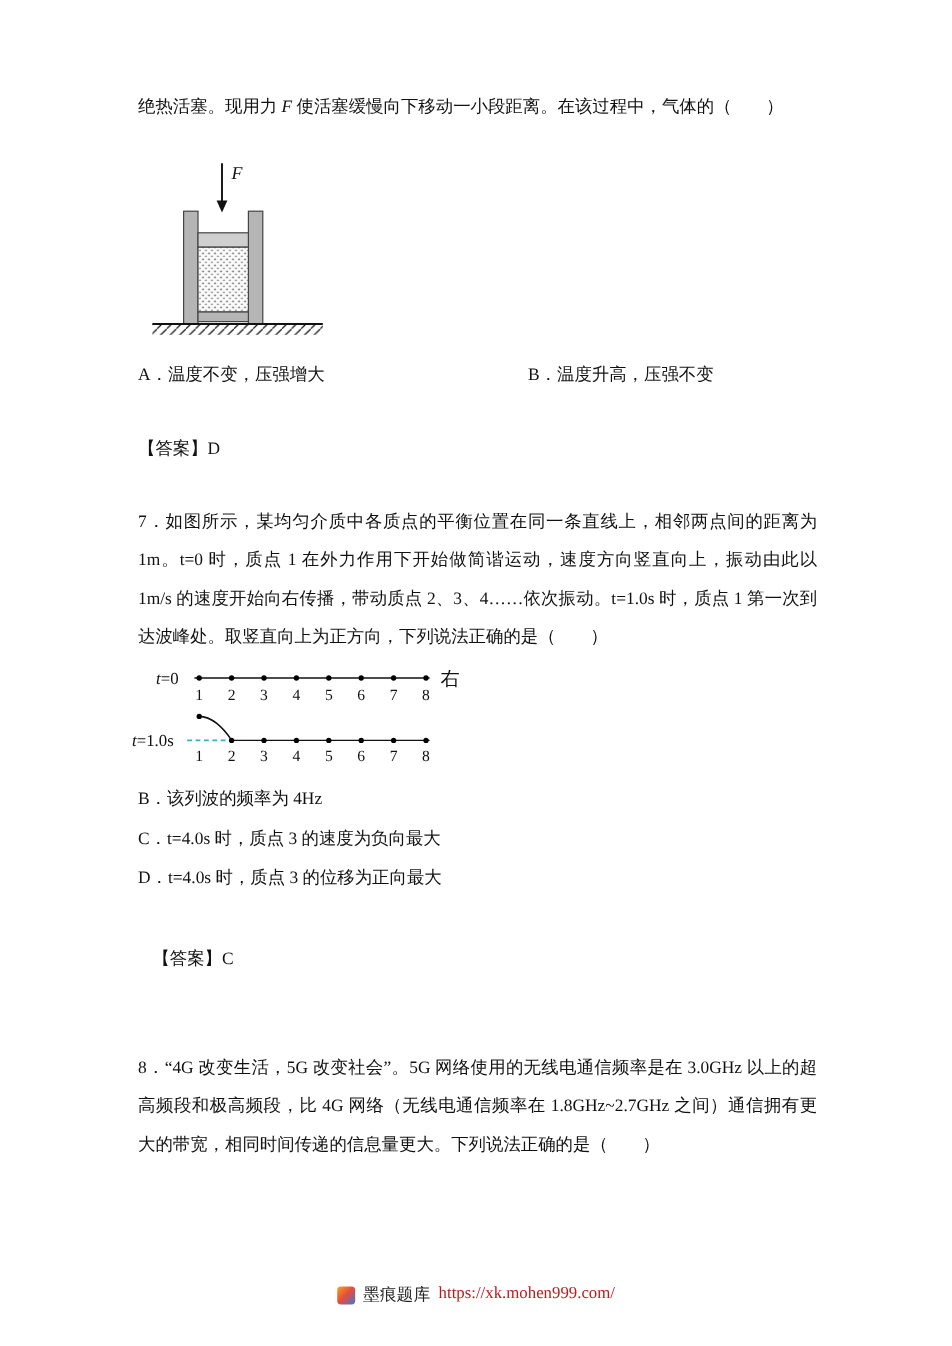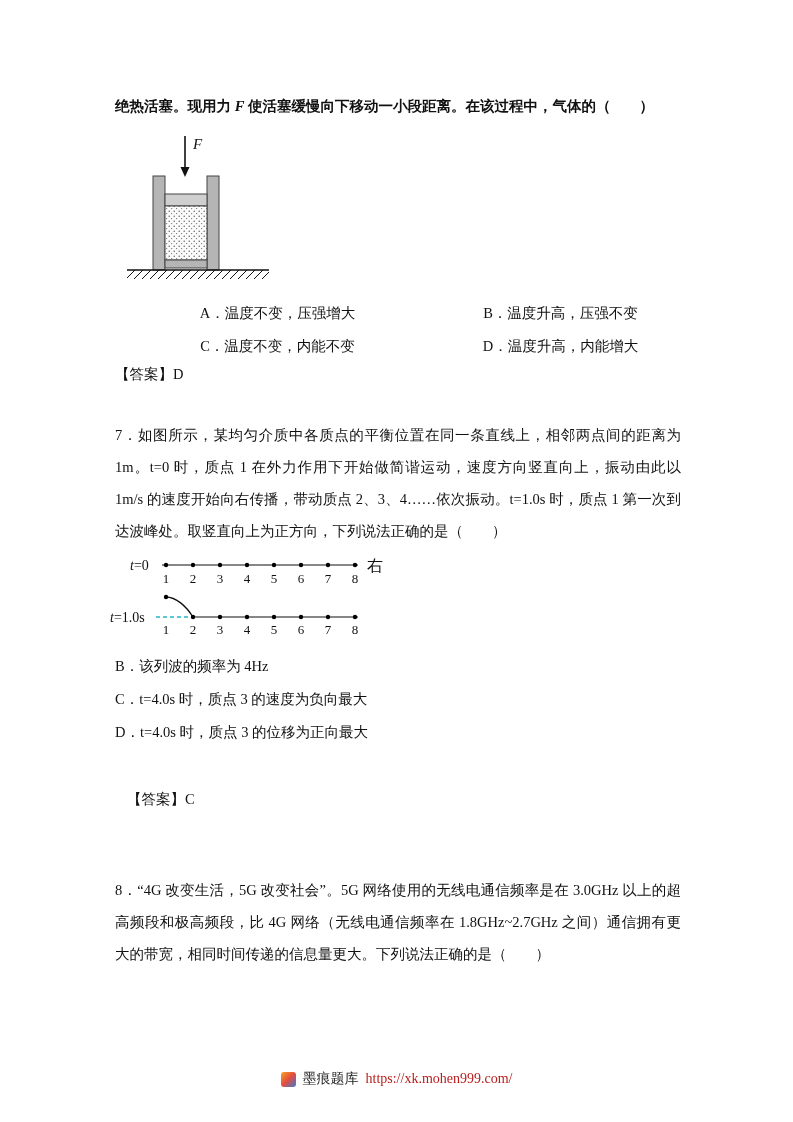--- a/index.html
+++ b/index.html
@@ -11,21 +11,21 @@
     color:#111;
     font-size:14.5px;
     overflow:hidden;
   }
   .block { position:absolute; left:115px; width:566px; }
   .stem { margin:0; line-height:22px; text-align:justify; }
   .para { margin:0; line-height:32px; text-align:justify; }
   .italic { font-style:italic; font-family:"Liberation Serif",serif; }
   .options .opt { line-height:33px; }
   .opt-row { display:flex; line-height:30px; }
-  .opt-cell { width:325px;text-align:center; }
+  .opt-cell { width:325px; }
   .opt-cell.last { flex:1; }
   .answer { margin:0; line-height:22px; }
   .figure { position:absolute; }
   svg text { font-family:"Liberation Serif","DejaVu Serif",serif; fill:#111; }
   .footer {
     position:absolute; left:0; top:1070px; width:793px;
     display:flex; align-items:center; justify-content:center; gap:7px;
     font-size:14px; color:#222;
   }
   .footer .logo {
@@ -33,21 +33,21 @@
     background:linear-gradient(135deg,#f5a623 0%,#e74c3c 48%,#3a7bd5 100%);
     display:inline-block;
   }
   .footer a { color:#b91c1c; text-decoration:none; }
 </style>
 </head>
 <body>
 
 <div class="page">
 
-  <p class="block stem" style="top:95px;font-weight:bold;">
+  <p class="block stem" style="top:78px;">
     <span>绝热活塞。现用力 </span><span class="italic">F</span><span> 使活塞缓慢向下移动一小段距离。在该过程中，气体的（　　）</span>
   </p>
 
   <div class="figure" style="left:123px; top:130px;">
     <svg width="150" height="150" viewBox="0 0 150 150">
       <defs>
         <pattern id="stipple" width="5" height="5" patternUnits="userSpaceOnUse">
           <rect width="5" height="5" fill="#fbfbfb"></rect>
           <circle cx="1.2" cy="1.2" r="0.7" fill="#555"></circle>
           <circle cx="3.6" cy="3.6" r="0.7" fill="#777"></circle>
@@ -72,24 +72,20 @@
 
       <line x1="4" y1="140" x2="146" y2="140" stroke="#111" stroke-width="1.5"></line>
       <rect x="4" y="140" width="142" height="9" fill="url(#groundhatch)"></rect>
     </svg>
   </div>
 
   <div class="block options" style="top:297px;">
     <div class="opt-row">
       <span class="opt-cell opt">A．温度不变，压强增大</span>
       <span class="opt-cell last opt">B．温度升高，压强不变</span>
-    </div>
-    <div class="opt-row">
-      <span class="opt-cell opt">C．温度不变，内能不变</span>
-      <span class="opt-cell last opt">D．温度升高，内能增大</span>
     </div>
   </div>
 
   <p class="block answer" style="top:363px;">
     <span>【答案】</span><span>D</span>
   </p>
 
   <p class="block para" style="top:419px;">7．如图所示，某均匀介质中各质点的平衡位置在同一条直线上，相邻两点间的距离为 1m。t=0 时，质点 1 在外力作用下开始做简谐运动，速度方向竖直向上，振动由此以 1m/s 的速度开始向右传播，带动质点 2、3、4……依次振动。t=1.0s 时，质点 1 第一次到达波峰处。取竖直向上为正方向，下列说法正确的是（　　）</p>
 
   <div class="figure" style="left:110px; top:549px;">

